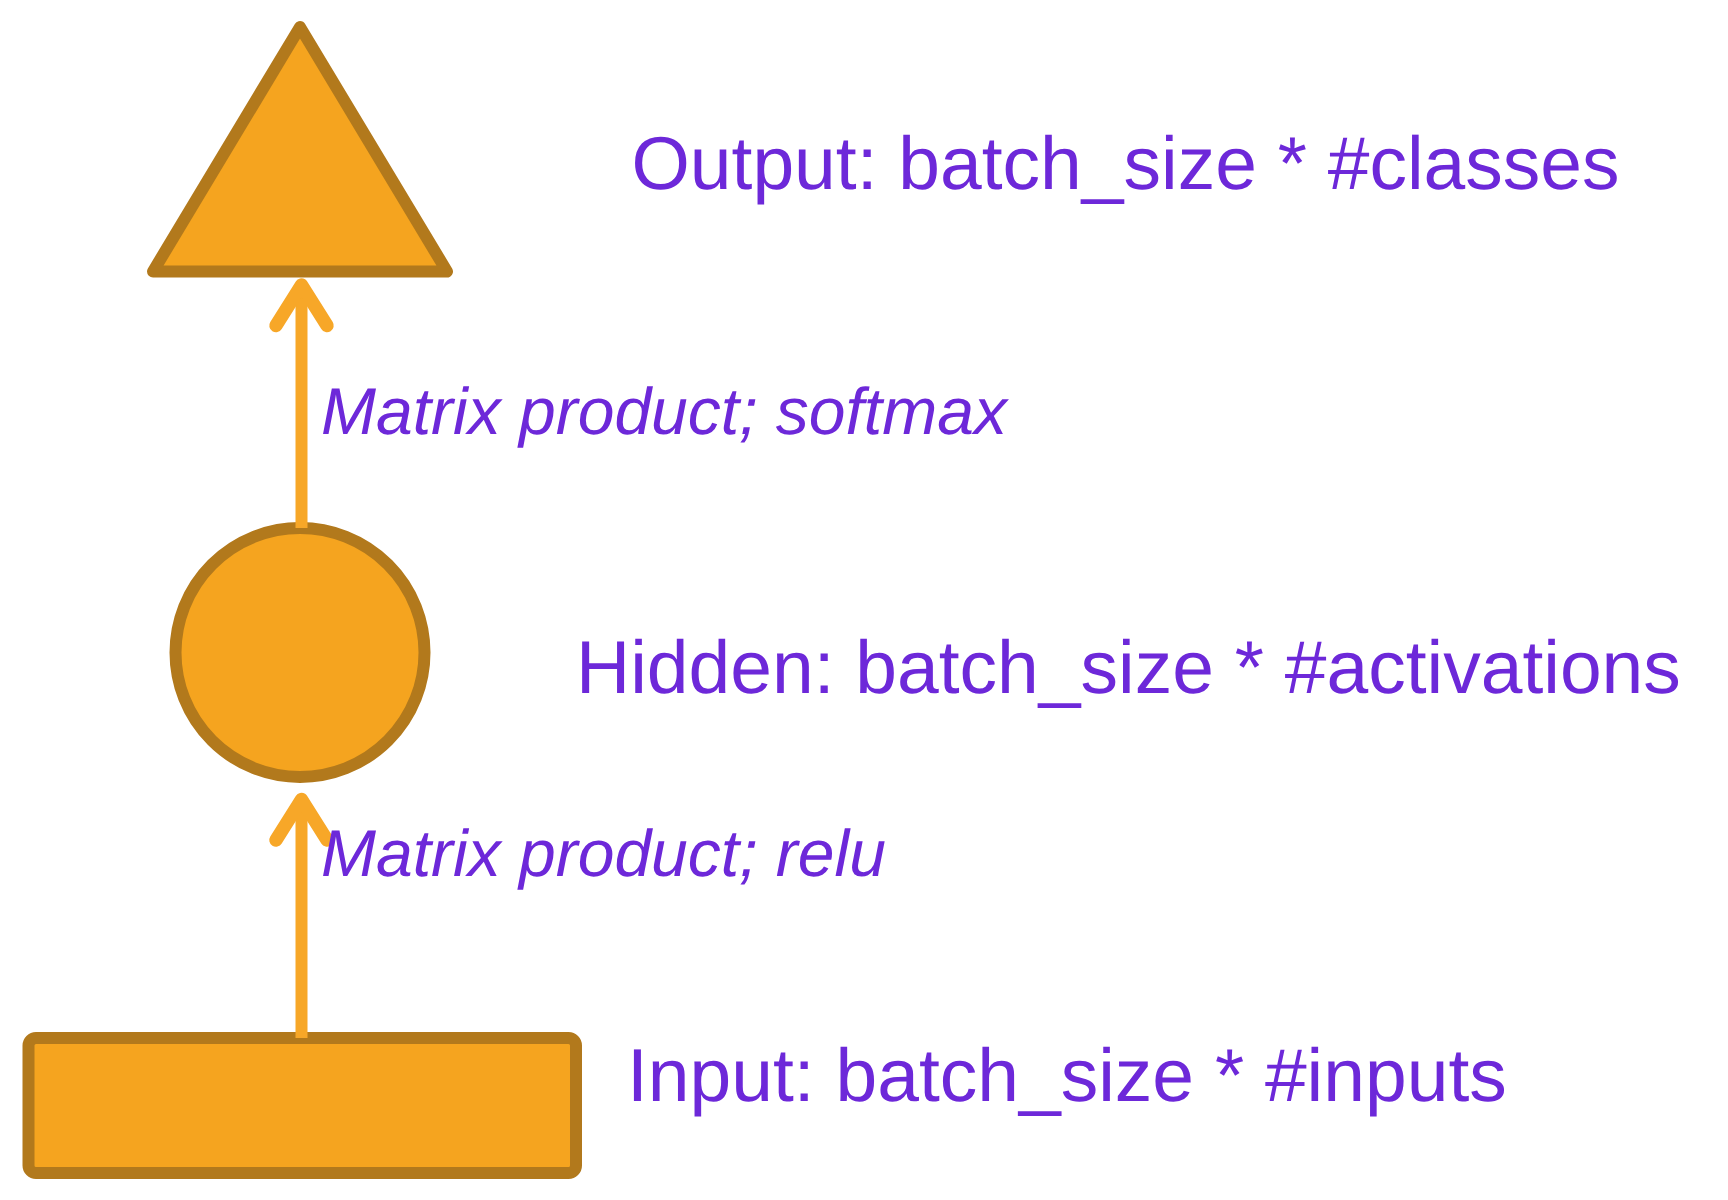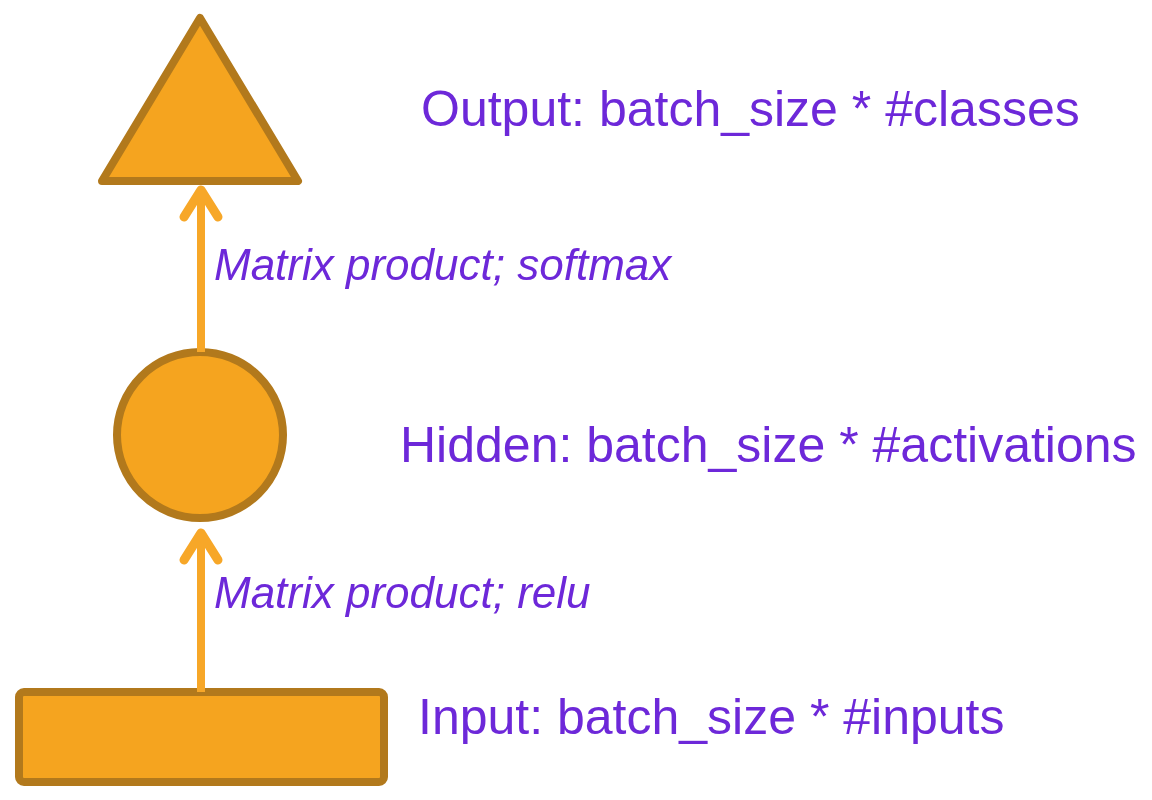--- a/index.html
+++ b/index.html
@@ -29,23 +29,23 @@
     margin-top: 12px;
   }
   .node-label {
     font-size: 50px;
   }
   .edge-label {
     font-size: 44px;
     font-style: italic;
   }
   .label-output { left: 421px; top: 72px; }
-  .label-softmax { left: 214px; top: 231px; }
-  .label-hidden { left: 400px; top: 408px; }
-  .label-relu   { left: 214px; top: 559px; text-align: right; }
+  .label-softmax { left: 214px; top: 241px; }
+  .label-hidden { left: 384px; top: 408px; }
+  .label-relu   { left: 214px; top: 536px; text-align: right; }
   .label-input  { left: 418px; top: 680px; }
 </style>
 </head>
 <body>
 
 <div class="canvas">
 
   <svg class="diagram-svg" width="1152" height="800" viewBox="0 0 1152 800">
 
     <polygon points="200,18 298,181 102,181" stroke-width="8" stroke-linejoin="round" fill="#F5A41F" stroke="#B2791C"></polygon>

